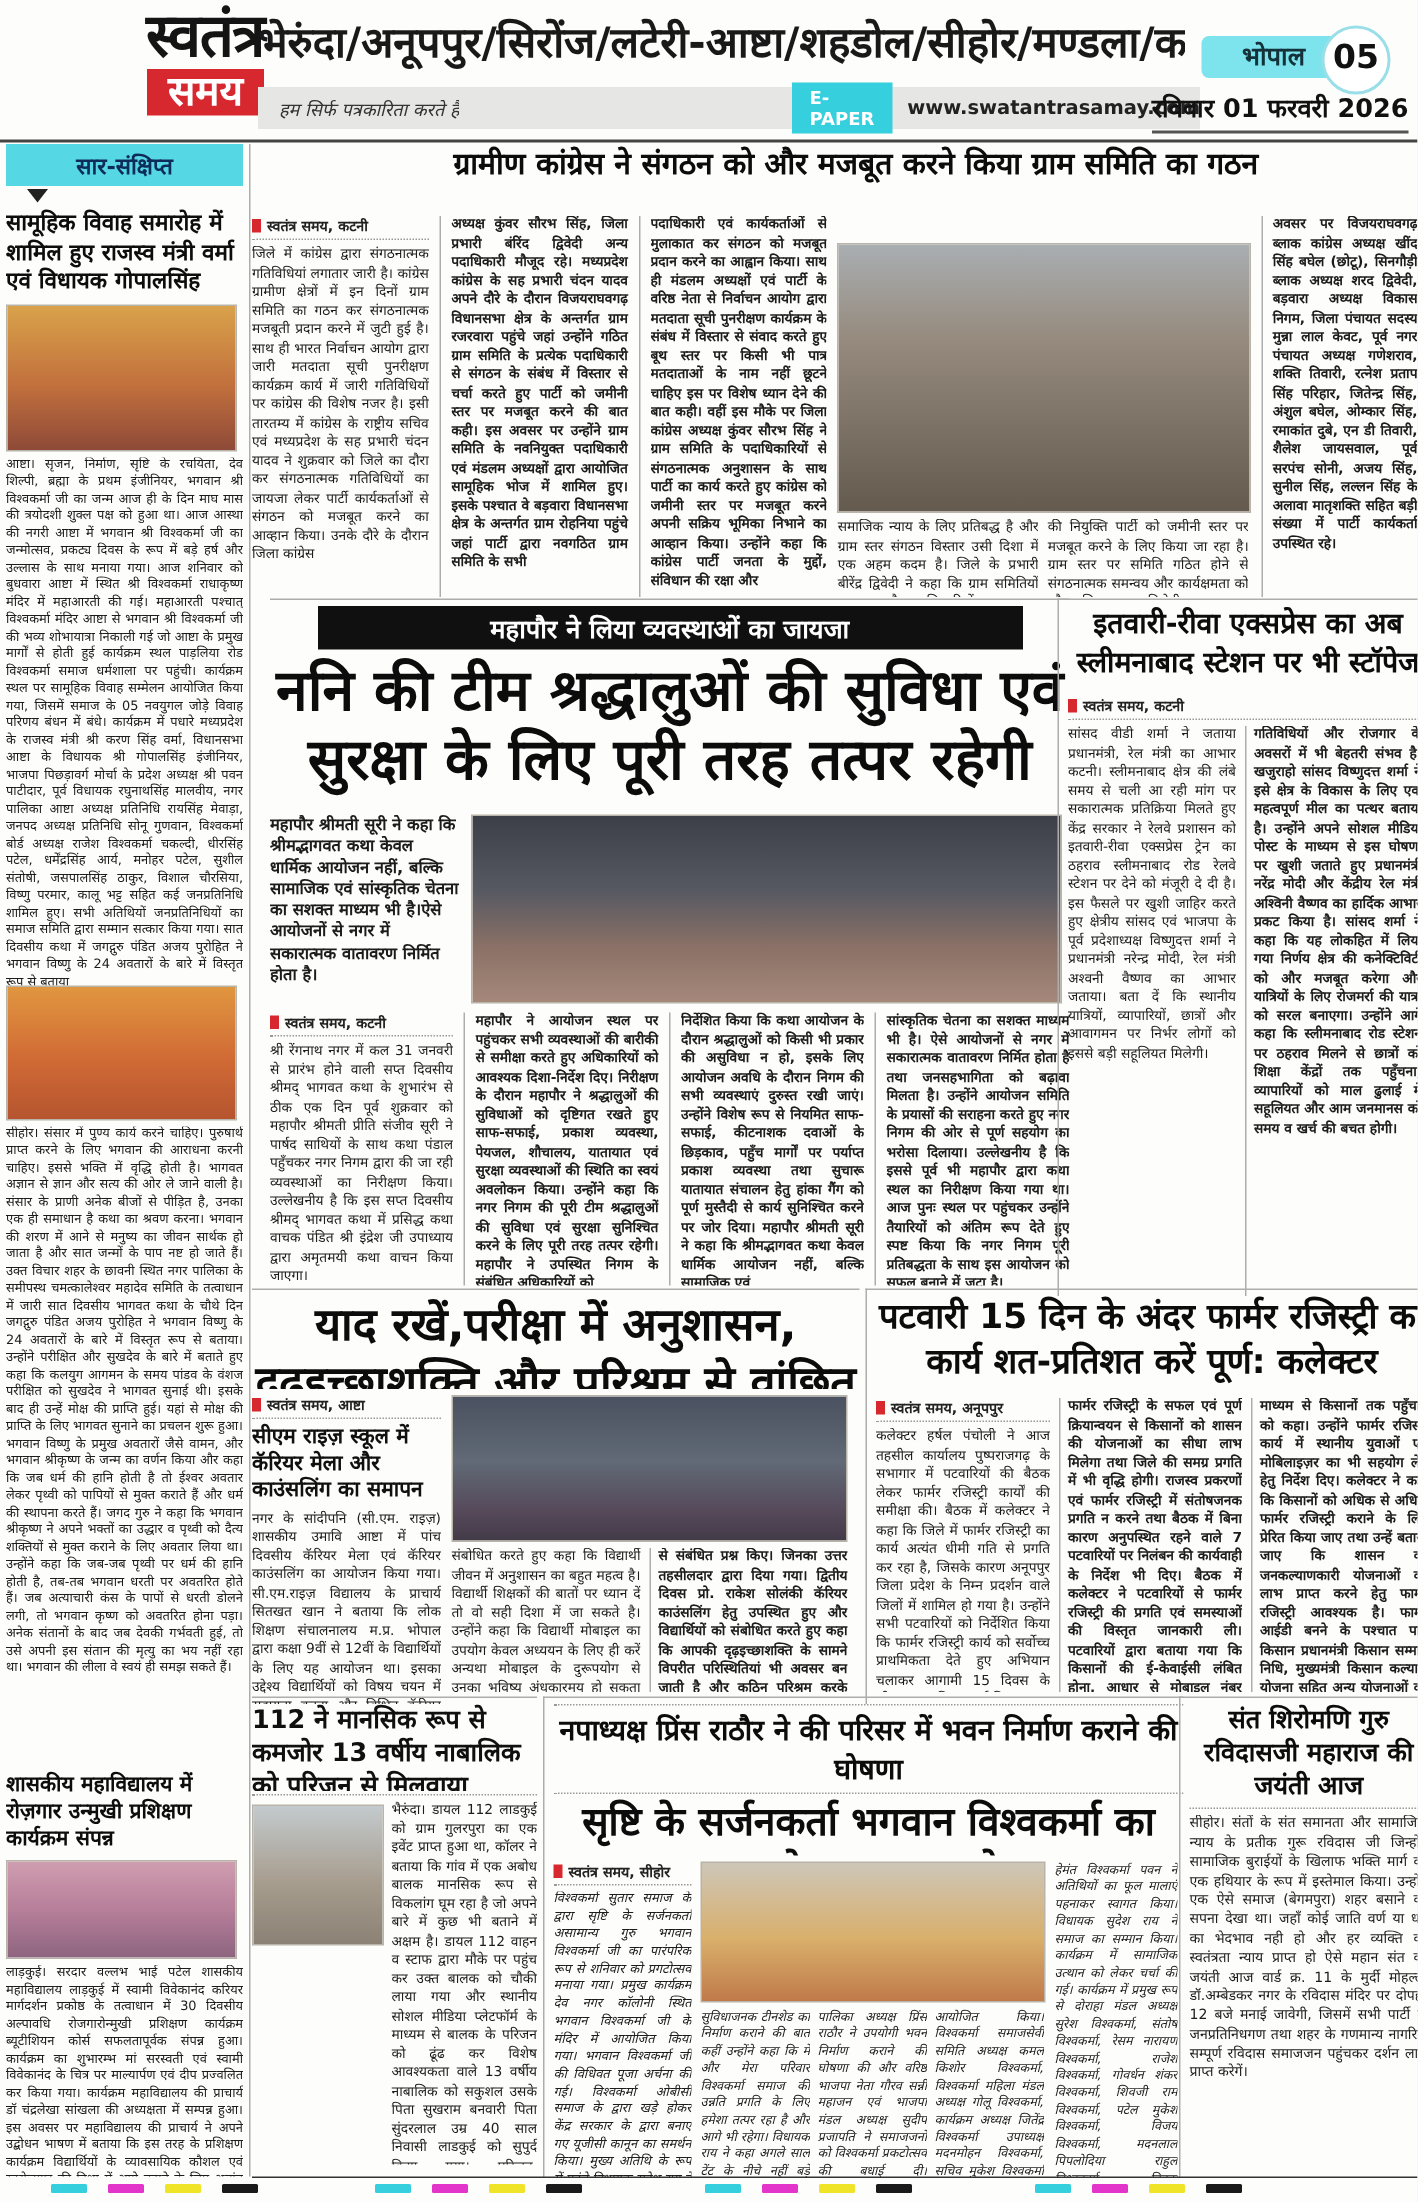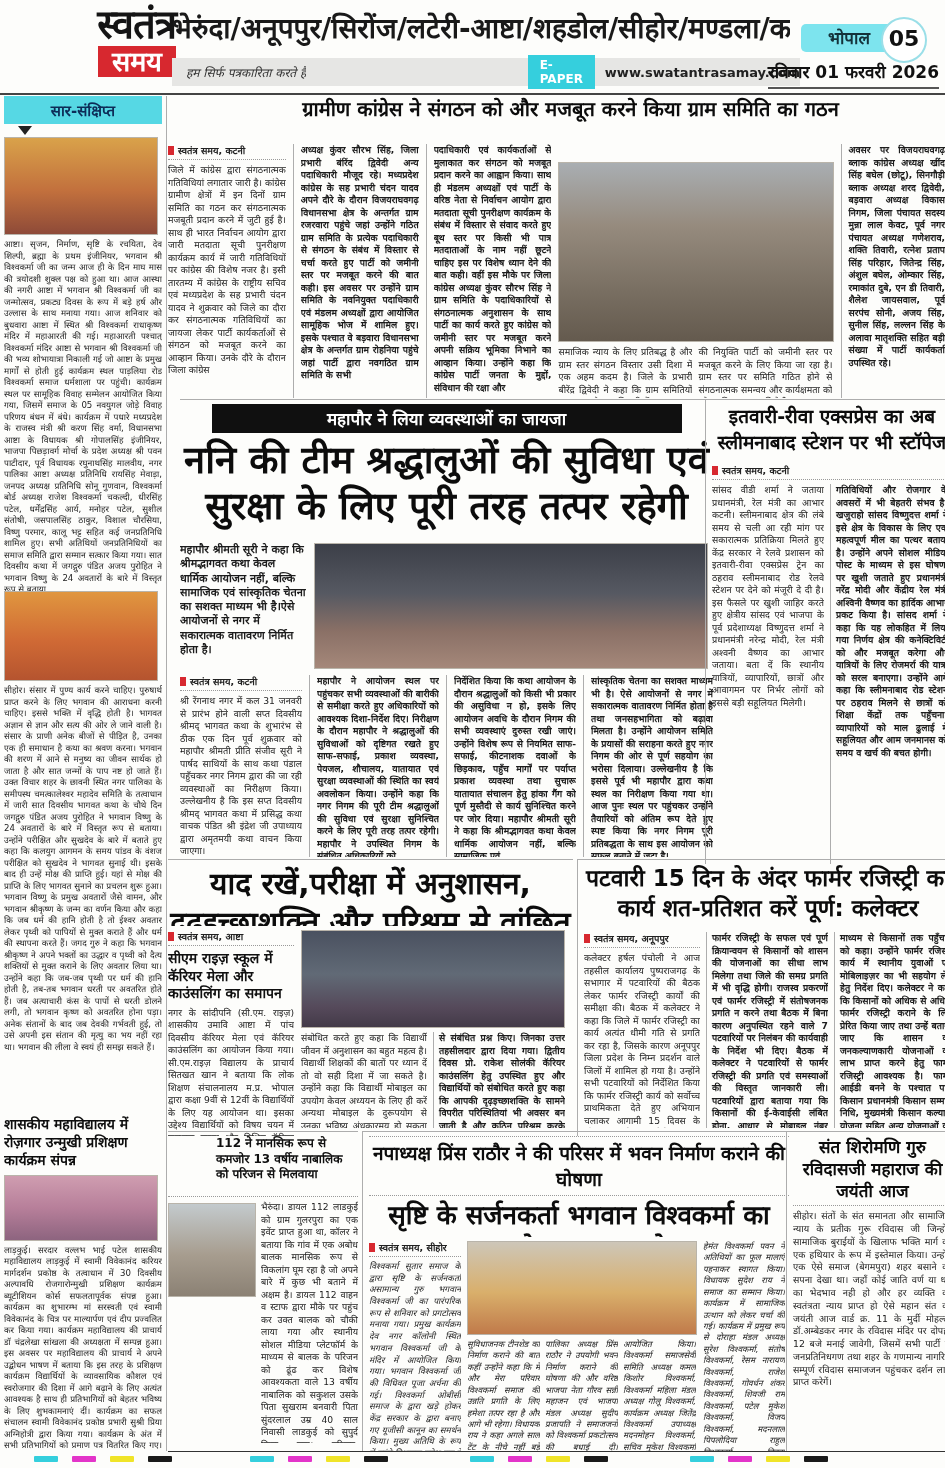--- a/index.html
+++ b/index.html
@@ -76,20 +76,21 @@
       <span class="website">www.swatantrasamay.com</span>
     </div>
     <div class="dateline">रविवार 01 फरवरी 2026</div>
   </div>
 
   <div id="sidebar" style="border-right:1px solid #adadad;padding-right:4px;">
     <div class="side-bar-title">सार-संक्षिप्त</div>
     <div class="side-tri"></div>
 
     <div>
+      <div class="side-head" style="font-size:15px;">सामूहिक विवाह समारोह में शामिल हुए राजस्व मंत्री वर्मा एवं विधायक गोपालसिंह</div>
       <div class="photo ph-wedding" style="width:152px;height:96px;"></div>
       <div class="side-body" style="height:352px;margin-top:4px;">आष्टा। सृजन, निर्माण, सृष्टि के रचयिता, देव शिल्पी, ब्रह्मा के प्रथम इंजीनियर, भगवान श्री विश्वकर्मा जी का जन्म आज ही के दिन माघ मास की त्रयोदशी शुक्ल पक्ष को हुआ था। आज आस्था की नगरी आष्टा में भगवान श्री विश्वकर्मा जी का जन्मोत्सव, प्रकट्य दिवस के रूप में बड़े हर्ष और उल्लास के साथ मनाया गया। आज शनिवार को बुधवारा आष्टा में स्थित श्री विश्वकर्मा राधाकृष्ण मंदिर में महाआरती की गई। महाआरती पश्चात् विश्वकर्मा मंदिर आष्टा से भगवान श्री विश्वकर्मा जी की भव्य शोभायात्रा निकाली गई जो आष्टा के प्रमुख मार्गों से होती हुई कार्यक्रम स्थल पाड़लिया रोड विश्वकर्मा समाज धर्मशाला पर पहुंची। कार्यक्रम स्थल पर सामूहिक विवाह सम्मेलन आयोजित किया गया, जिसमें समाज के 05 नवयुगल जोड़े विवाह परिणय बंधन में बंधे। कार्यक्रम में पधारे मध्यप्रदेश के राजस्व मंत्री श्री करण सिंह वर्मा, विधानसभा आष्टा के विधायक श्री गोपालसिंह इंजीनियर, भाजपा पिछड़ावर्ग मोर्चा के प्रदेश अध्यक्ष श्री पवन पाटीदार, पूर्व विधायक रघुनाथसिंह मालवीय, नगर पालिका आष्टा अध्यक्ष प्रतिनिधि रायसिंह मेवाड़ा, जनपद अध्यक्ष प्रतिनिधि सोनू गुणवान, विश्वकर्मा बोर्ड अध्यक्ष राजेश विश्वकर्मा चकल्दी, धीरसिंह पटेल, धर्मेंद्रसिंह आर्य, मनोहर पटेल, सुशील संतोषी, जसपालसिंह ठाकुर, विशाल चौरसिया, विष्णु परमार, कालू भट्ट सहित कई जनप्रतिनिधि शामिल हुए। सभी अतिथियों जनप्रतिनिधियों का समाज समिति द्वारा सम्मान सत्कार किया गया। सात दिवसीय कथा में जगद्गुरु पंडित अजय पुरोहित ने भगवान विष्णु के 24 अवतारों के बारे में विस्तृत रूप से बताया</div>
     </div>
 
     <div>
       <div class="photo ph-krishna" style="width:152px;height:88px;"></div>
       <div class="side-body" style="height:426px;margin-top:4px;">सीहोर। संसार में पुण्य कार्य करने चाहिए। पुरुषार्थ प्राप्त करने के लिए भगवान की आराधना करनी चाहिए। इससे भक्ति में वृद्धि होती है। भागवत अज्ञान से ज्ञान और सत्य की ओर ले जाने वाली है। संसार के प्राणी अनेक बीजों से पीड़ित है, उनका एक ही समाधान है कथा का श्रवण करना। भगवान की शरण में आने से मनुष्य का जीवन सार्थक हो जाता है और सात जन्मों के पाप नष्ट हो जाते हैं। उक्त विचार शहर के छावनी स्थित नगर पालिका के समीपस्थ चमत्कालेश्वर महादेव समिति के तत्वाधान में जारी सात दिवसीय भागवत कथा के चौथे दिन जगद्गुरु पंडित अजय पुरोहित ने भगवान विष्णु के 24 अवतारों के बारे में विस्तृत रूप से बताया। उन्होंने परीक्षित और सुखदेव के बारे में बताते हुए कहा कि कलयुग आगमन के समय पांडव के वंशज परीक्षित को सुखदेव ने भागवत सुनाई थी। इसके बाद ही उन्हें मोक्ष की प्राप्ति हुई। यहां से मोक्ष की प्राप्ति के लिए भागवत सुनाने का प्रचलन शुरू हुआ। भगवान विष्णु के प्रमुख अवतारों जैसे वामन, और भगवान श्रीकृष्ण के जन्म का वर्णन किया और कहा कि जब धर्म की हानि होती है तो ईश्वर अवतार लेकर पृथ्वी को पापियों से मुक्त कराते हैं और धर्म की स्थापना करते हैं। जगद गुरु ने कहा कि भगवान श्रीकृष्ण ने अपने भक्तों का उद्धार व पृथ्वी को दैत्य शक्तियों से मुक्त कराने के लिए अवतार लिया था। उन्होंने कहा कि जब-जब पृथ्वी पर धर्म की हानि होती है, तब-तब भगवान धरती पर अवतरित होते हैं। जब अत्याचारी कंस के पापों से धरती डोलने लगी, तो भगवान कृष्ण को अवतरित होना पड़ा। अनेक संतानों के बाद जब देवकी गर्भवती हुई, तो उसे अपनी इस संतान की मृत्यु का भय नहीं रहा था। भगवान की लीला वे स्वयं ही समझ सकते हैं।</div>
     </div>
 
     <div>
@@ -199,21 +200,21 @@
               <span>स्वतंत्र समय, अनूपपुर</span>
             </div>
           <div class="col" style="height:176px;">कलेक्टर हर्षल पंचोली ने आज तहसील कार्यालय पुष्पराजगढ़ के सभागार में पटवारियों की बैठक लेकर फार्मर रजिस्ट्री कार्यों की समीक्षा की। बैठक में कलेक्टर ने कहा कि जिले में फार्मर रजिस्ट्री का कार्य अत्यंत धीमी गति से प्रगति कर रहा है, जिसके कारण अनूपपुर जिला प्रदेश के निम्न प्रदर्शन वाले जिलों में शामिल हो गया है। उन्होंने सभी पटवारियों को निर्देशित किया कि फार्मर रजिस्ट्री कार्य को सर्वोच्च प्राथमिकता देते हुए अभियान चलाकर आगामी 15 दिवस के भीतर शत-प्रतिशत पूर्ण किया जाए।कलेक्टर श्री पंचोली ने कहा कि फार्मर रजिस्ट्री का कार्य समयबद्धता, गंभीरता एवं जिम्मेदारी के साथ शीघ्र पूर्ण कराया जाना सुनिश्चित करें। उन्होंने बताया कि</div>
         </div>
         <div class="col vdiv" style="width:116px;height:196px;padding-left:5px;">फार्मर रजिस्ट्री के सफल एवं पूर्ण क्रियान्वयन से किसानों को शासन की योजनाओं का सीधा लाभ मिलेगा तथा जिले की समग्र प्रगति में भी वृद्धि होगी। राजस्व प्रकरणों एवं फार्मर रजिस्ट्री में संतोषजनक प्रगति न करने तथा बैठक में बिना कारण अनुपस्थित रहने वाले 7 पटवारियों पर निलंबन की कार्यवाही के निर्देश भी दिए। बैठक में कलेक्टर ने पटवारियों से फार्मर रजिस्ट्री की प्रगति एवं समस्याओं की विस्तृत जानकारी ली। पटवारियों द्वारा बताया गया कि किसानों की ई-केवाईसी लंबित होना, आधार से मोबाइल नंबर लिंक न होना तथा अन्य तकनीकी समस्याओं के कारण कार्य प्रभावित हो रहा है। इस पर कलेक्टर ने ई-केवाईसी एवं आधार लिंकिंग शिविर आयोजित करने के निर्देश दिए तथा शिविरों की जानकारी पूर्व में मुनादी के</div>
         <div class="col vdiv" style="width:112px;height:196px;padding-left:5px;">माध्यम से किसानों तक पहुँचाने को कहा। उन्होंने फार्मर रजिस्ट्री कार्य में स्थानीय युवाओं एवं मोबिलाइज़र का भी सहयोग लेने हेतु निर्देश दिए। कलेक्टर ने कहा कि किसानों को अधिक से अधिक फार्मर रजिस्ट्री कराने के लिए प्रेरित किया जाए तथा उन्हें बताया जाए कि शासन की जनकल्याणकारी योजनाओं का लाभ प्राप्त करने हेतु फार्मर रजिस्ट्री आवश्यक है। फार्मर आईडी बनने के पश्चात पात्र किसान प्रधानमंत्री किसान सम्मान निधि, मुख्यमंत्री किसान कल्याण योजना सहित अन्य योजनाओं का लाभ सरलता से प्राप्त कर सकेंगे। उन्होंने यह भी निर्देशित किया कि कार्य के दौरान आने वाली समस्याओं से वरिष्ठ अधिकारियों को तत्काल अवगत कराया जाए।</div>
       </div>
     </div>
 
     <div class="hdiv" style="position:absolute;left:0;top:1035px;width:190px;height:316px;overflow:hidden;padding-top:4px;">
-      <div class="subhead" style="font-size:12px;line-height:1.3;height:58px;overflow:hidden;padding-left:48px;">112 ने मानसिक रूप से कमजोर 13 वर्षीय नाबालिक को परिजन से मिलवाया</div>
+      <div class="subhead" style="font-size:17px;line-height:1.3;height:58px;overflow:hidden;">112 ने मानसिक रूप से कमजोर 13 वर्षीय नाबालिक को परिजन से मिलवाया</div>
       <div style="border-bottom:1px dotted #999;margin:2px 0 4px 0;"></div>
       <div>
         <div class="photo ph-112" style="width:86px;height:92px;float:left;margin:2px 5px 2px 0;"></div>
         <div class="col" style="height:242px;">भैरुंदा। डायल 112 लाडकुई को ग्राम गुलरपुरा का एक इवेंट प्राप्त हुआ था, कॉलर ने बताया कि गांव में एक अबोध बालक मानसिक रूप से विकलांग घूम रहा है जो अपने बारे में कुछ भी बताने में अक्षम है। डायल 112 वाहन व स्टाफ द्वारा मौके पर पहुंच कर उक्त बालक को चौकी लाया गया और स्थानीय सोशल मीडिया प्लेटफॉर्म के माध्यम से बालक के परिजन को ढूंढ कर विशेष आवश्यकता वाले 13 वर्षीय नाबालिक को सकुशल उसके पिता सुखराम बनवारी पिता सुंदरलाल उम्र 40 साल निवासी लाडकुई को सुपुर्द किया गया। परिजन, ग्रामवासियों और स्थानीय जनप्रतिनिधियों ने डायल 112 सेवा की प्रशंसा कर पुलिस स्टाफ का आभार व्यक्त किया गया। उक्त दस्तयाबी कार्यवाही में आरक्षक राजाबाबू, चालक धर्मेंद्र की सराहनीय भूमिका रही।</div>
       </div>
     </div>
 
     <div class="hdiv" style="position:absolute;left:194px;top:1035px;width:420px;height:316px;overflow:hidden;border-left:1px solid #adadad;padding:4px 0 0 6px;">
       <div class="h-big" style="font-size:19px;border-top:1px dotted #999;border-bottom:1px dotted #999;padding:3px 0;">नपाध्यक्ष प्रिंस राठौर ने की परिसर में भवन निर्माण कराने की घोषणा</div>
       <div class="h-big" style="font-size:26px;line-height:1.25;height:38px;margin-top:3px;">सृष्टि के सर्जनकर्ता भगवान विश्वकर्मा का समाज ने मनाया प्रकटोत्सव</div>

